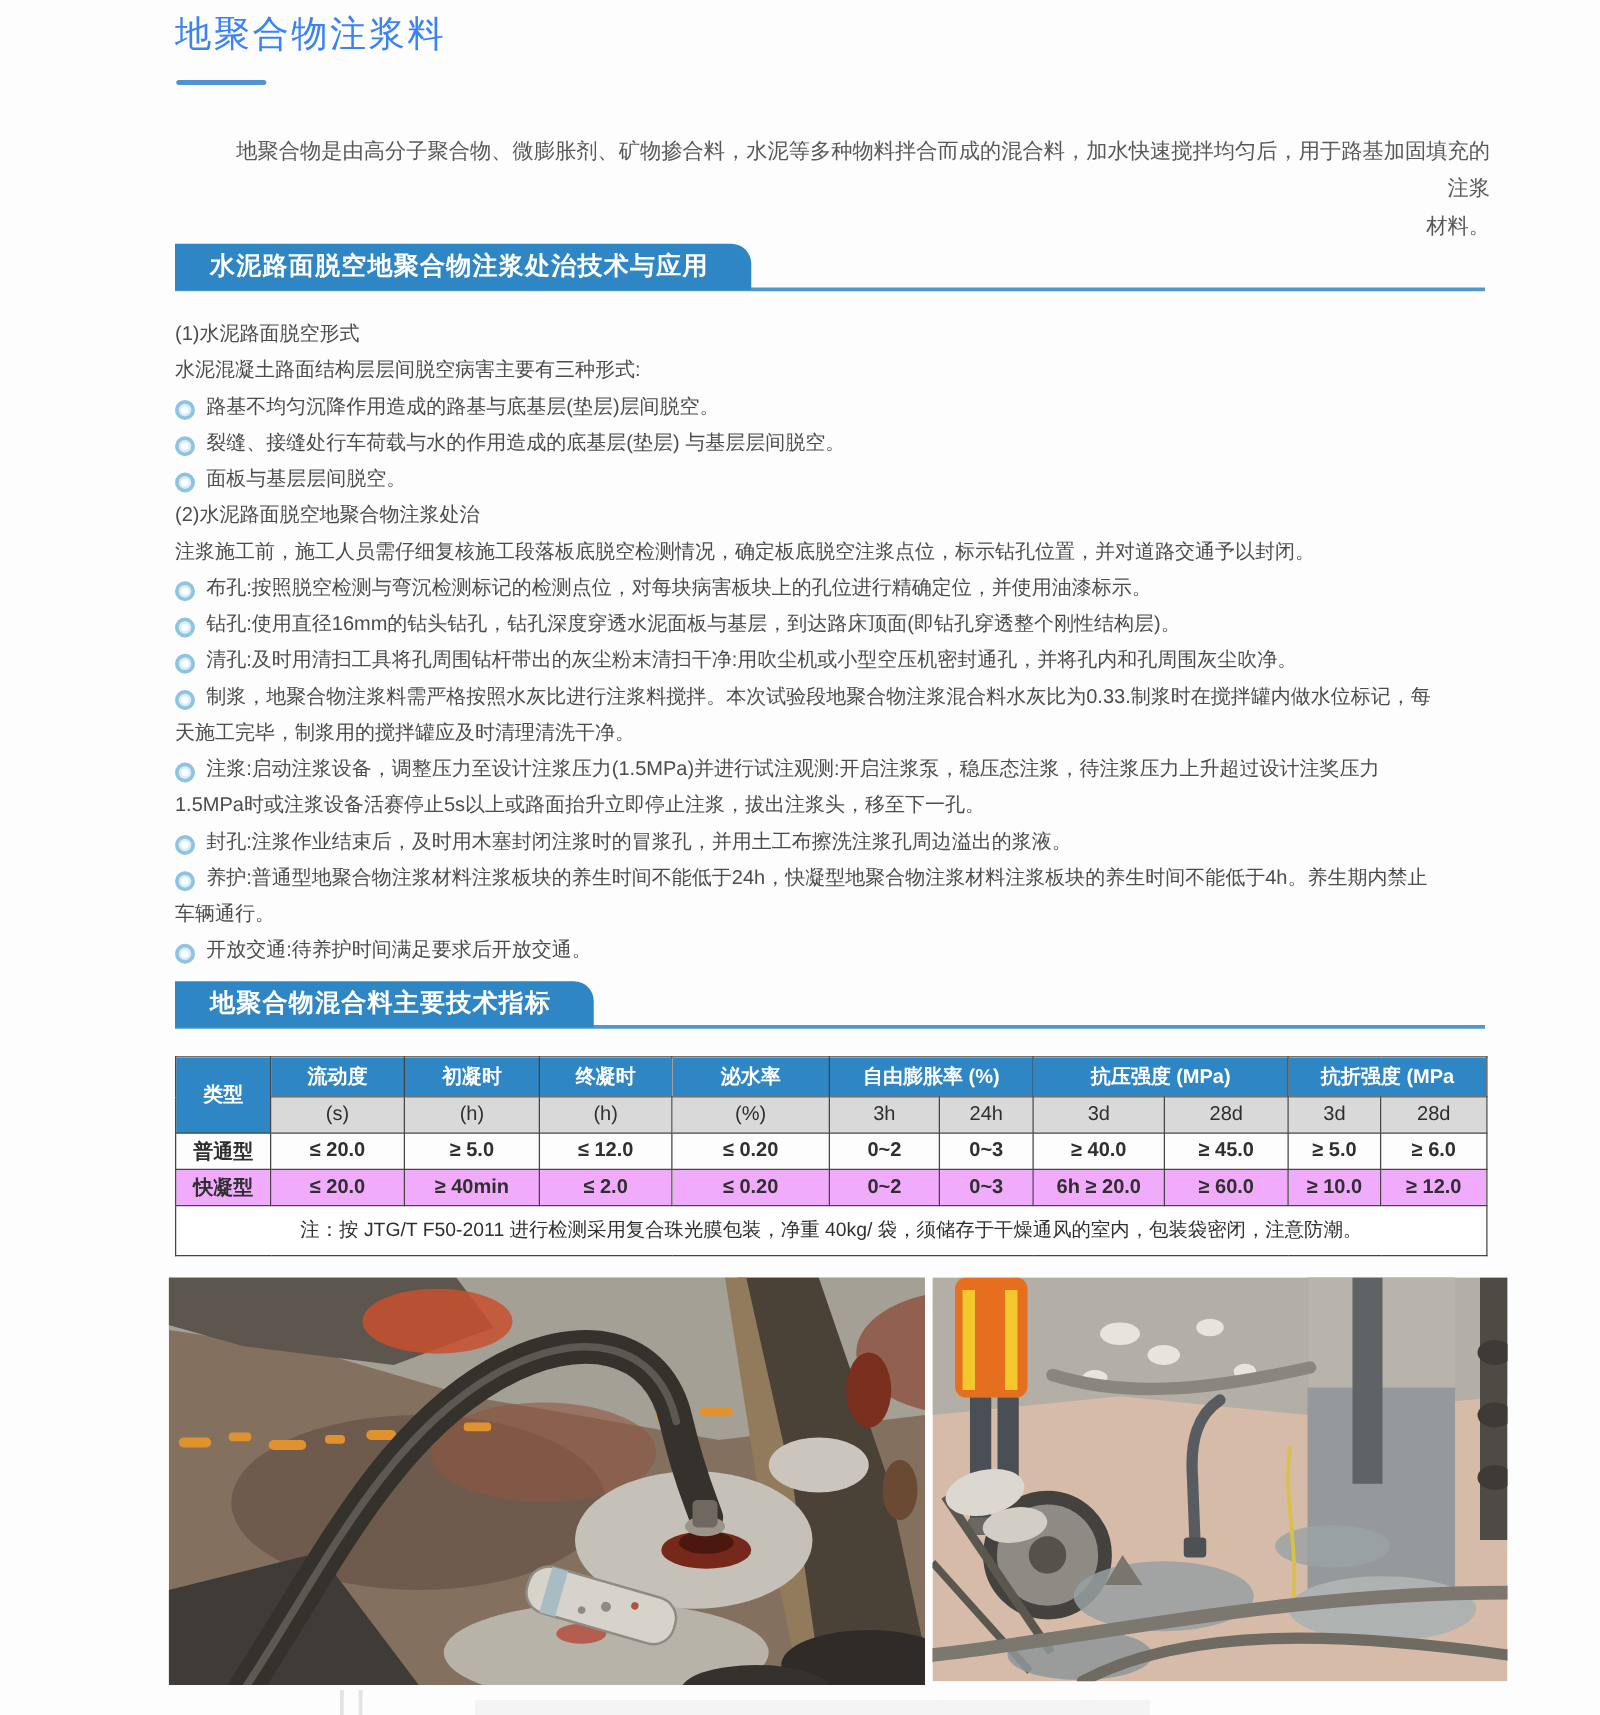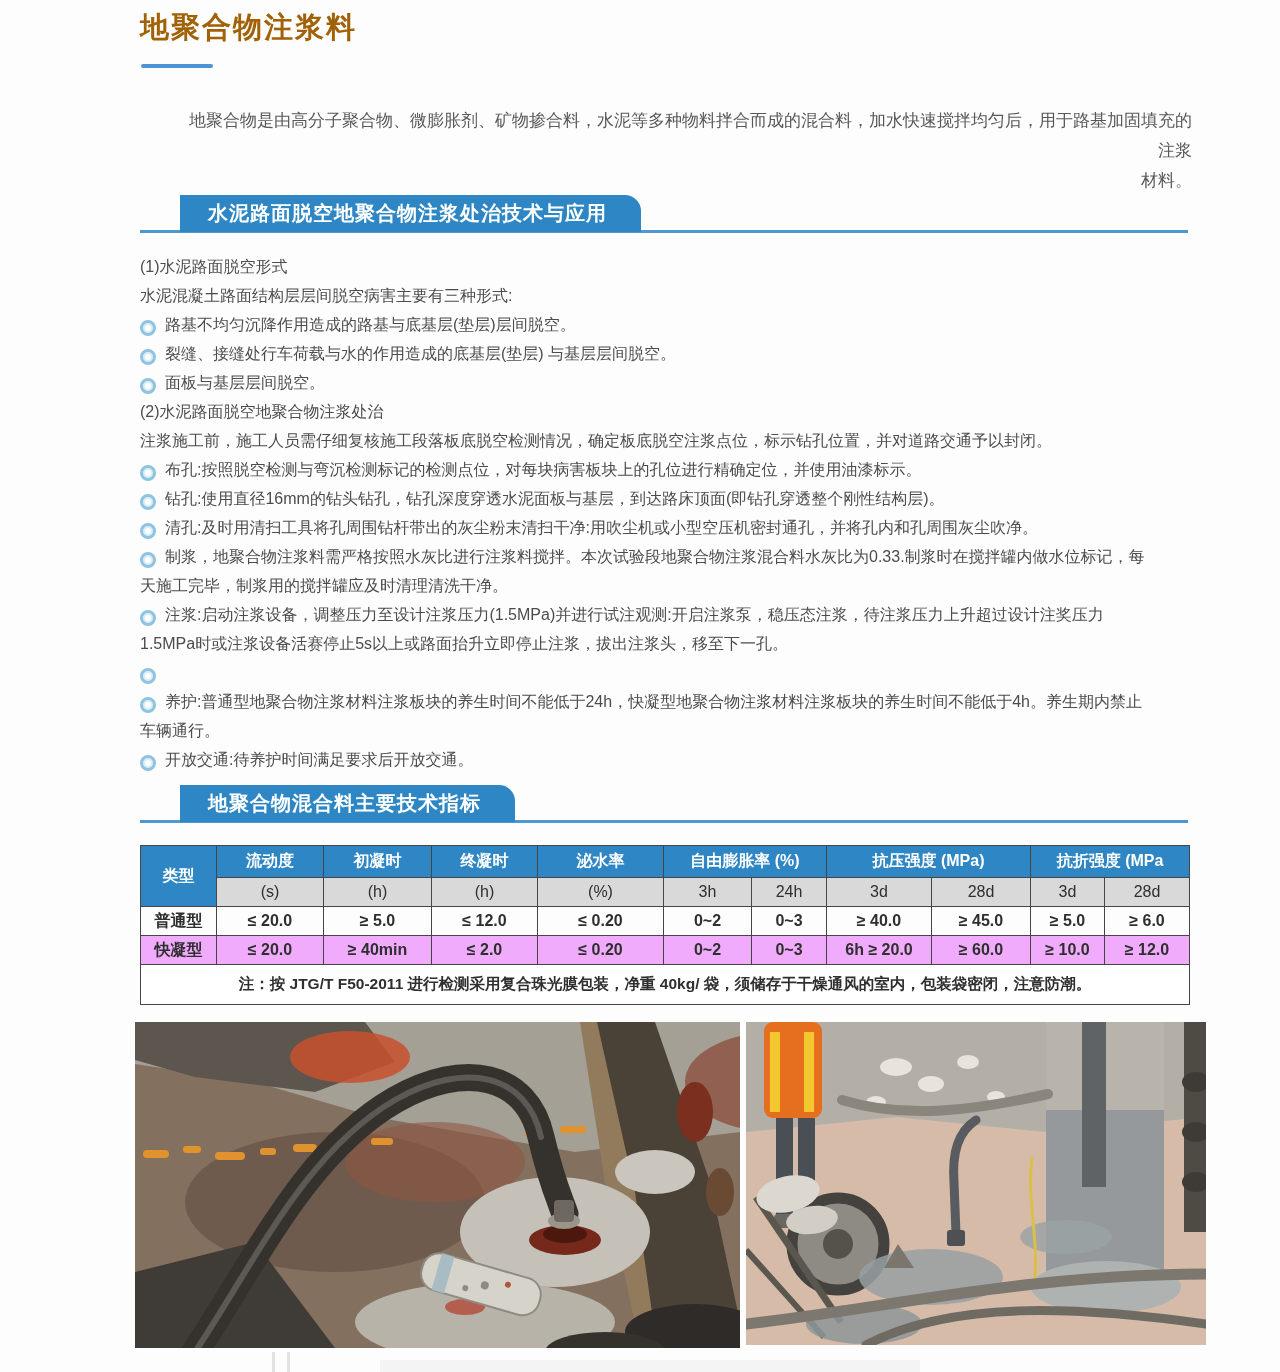--- a/index.html
+++ b/index.html
@@ -1,53 +1,53 @@
 <!DOCTYPE html>
 <html lang="zh"><head>
 <meta charset="utf-8">
 <style>
   html,body{margin:0;padding:0;background:#ffffff;}
   body{width:1280px;height:1372px;font-family:"Liberation Sans","DejaVu Sans",sans-serif;}
   .page{position:relative;width:1280px;height:1372px;background:#fdfdfd;overflow:hidden;}
 
   
-  .doc-title{position:absolute;left:140px;top:8px;font-size:29px;font-weight:bold;
-             color:#a16207;letter-spacing:2px;}
+  .doc-title{position:absolute;left:140px;top:8px;font-size:29px;font-weight:normal;
+             color:#3b82f6;letter-spacing:2px;}
   .title-underline{position:absolute;left:141px;top:64px;width:72px;height:4px;
                    background:#4e94d4;border-radius:2px;}
 
   
   .intro{position:absolute;left:140px;top:106px;width:1052px;font-size:17px;
          color:#585858;line-height:30px;text-align:right;}
   .intro .line1{text-indent:34px;}
 
   
   .banner{position:absolute;left:140px;height:37px;background:#2e86c4;color:#ffffff;
           font-weight:bold;font-size:20px;line-height:37px;padding:0 34px 0 28px;
-          border-radius:0 16px 0 0;letter-spacing:1px;z-index:2;margin-left:40px;}
+          border-radius:0 16px 0 0;letter-spacing:1px;z-index:2;}
   .banner-line{position:absolute;left:140px;width:1048px;height:3px;background:#4e97cf;z-index:1;}
 
   
   .body-block{position:absolute;left:140px;top:249px;width:1115px;}
   .body-line{height:29px;display:flex;align-items:flex-end;white-space:nowrap;
              font-size:16px;color:#4c4c4c;}
   .bullet{flex:none;width:10px;height:10px;border:3px solid #8ec4e0;border-radius:50%;
           background:#ffffff;box-shadow:inset 0 0 0 2px #d9edf6;margin-right:9px;}
 
   
   .spec-table{position:absolute;left:140px;top:845px;width:1049px;border-collapse:collapse;
               table-layout:fixed;}
   .spec-table th,.spec-table td{border:1px solid #454545;text-align:center;padding:0;
               font-size:16px;color:#2f2f2f;overflow:hidden;}
   .spec-table thead tr.hrow1 th{background:#2e86c4;color:#ffffff;font-weight:bold;height:31px;}
   .spec-table thead tr.hrow2 th{background:#d9d9d9;font-weight:normal;height:28px;}
   .spec-table th.corner{background:#2e86c4;color:#ffffff;font-weight:bold;}
   .spec-table tbody tr td{height:28px;font-weight:bold;}
   .spec-table tbody tr.row-alt td{background:#f0abfc;}
-  .spec-table td.note-cell{height:39px;font-size:15.5px;background:#ffffff;font-weight:bold;}
+  .spec-table td.note-cell{height:39px;font-size:15.5px;background:#ffffff;}
 
   
   .photos{position:absolute;left:135px;top:1022px;display:flex;gap:6px;}
   .photo{display:block;}
 
   
   .artifact-v{position:absolute;top:1352px;width:3px;height:20px;background:#e3e3e3;}
   .artifact-band{position:absolute;top:1360px;left:380px;width:540px;height:12px;background:#f4f4f4;}
 </style>
 </head>
@@ -112,20 +112,21 @@
       </div>
       <div class="body-line">
         <span class="bullet"></span>
         <span>注浆:启动注浆设备，调整压力至设计注浆压力(1.5MPa)并进行试注观测:开启注浆泵，稳压态注浆，待注浆压力上升超过设计注奖压力</span>
       </div>
       <div class="body-line">
         <span>1.5MPa时或注浆设备活赛停止5s以上或路面抬升立即停止注浆，拔出注浆头，移至下一孔。</span>
       </div>
       <div class="body-line">
         <span class="bullet"></span>
+        <span>封孔:注浆作业结束后，及时用木塞封闭注浆时的冒浆孔，并用土工布擦洗注浆孔周边溢出的浆液。</span>
       </div>
       <div class="body-line">
         <span class="bullet"></span>
         <span>养护:普通型地聚合物注浆材料注浆板块的养生时间不能低于24h，快凝型地聚合物注浆材料注浆板块的养生时间不能低于4h。养生期内禁止</span>
       </div>
       <div class="body-line">
         <span>车辆通行。</span>
       </div>
       <div class="body-line">
         <span class="bullet"></span>

